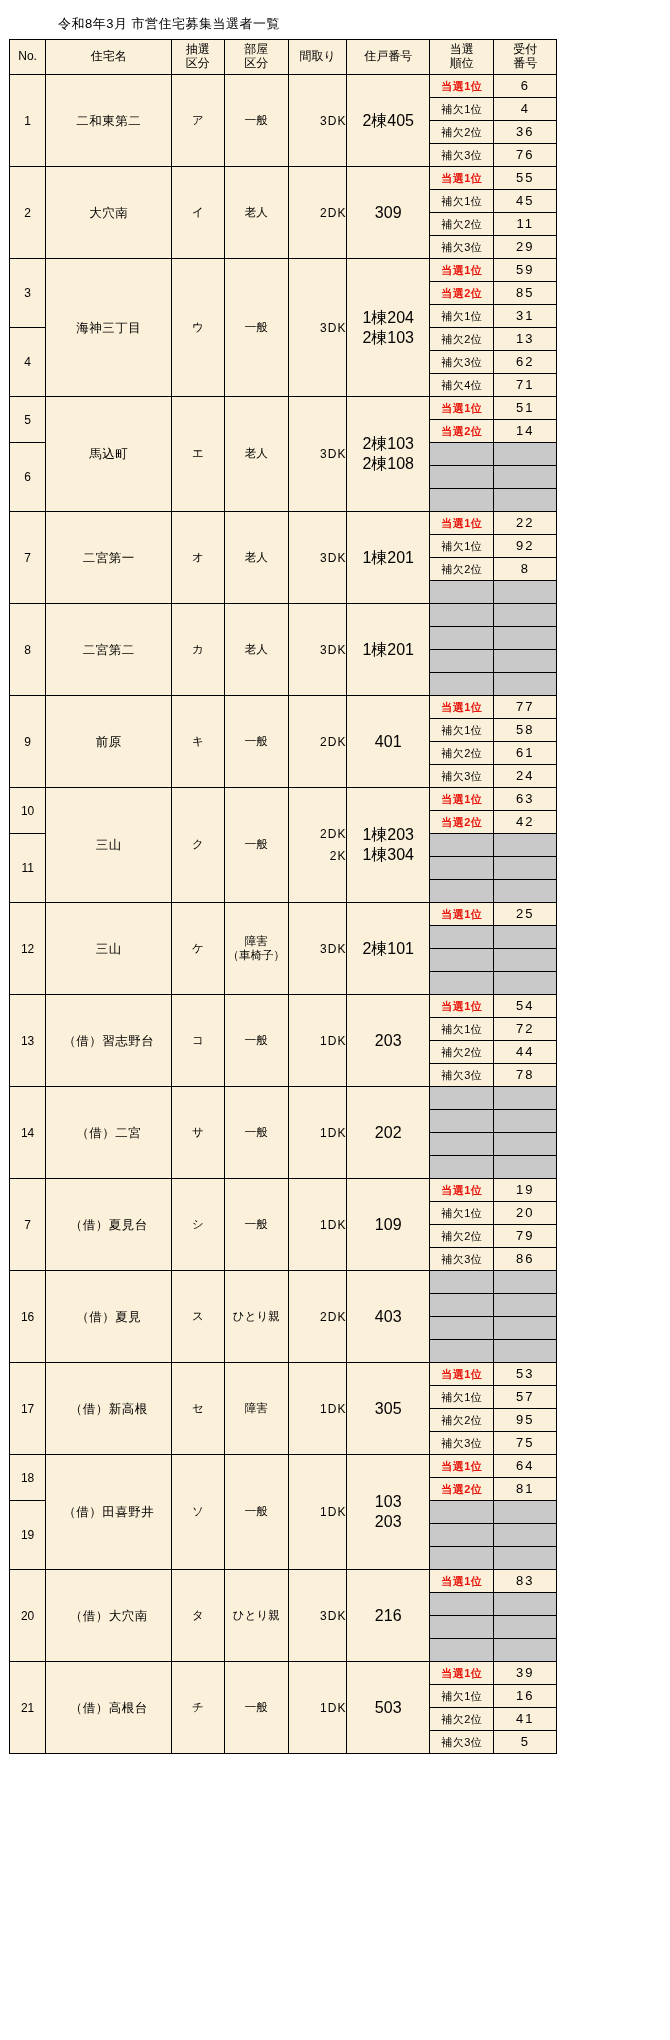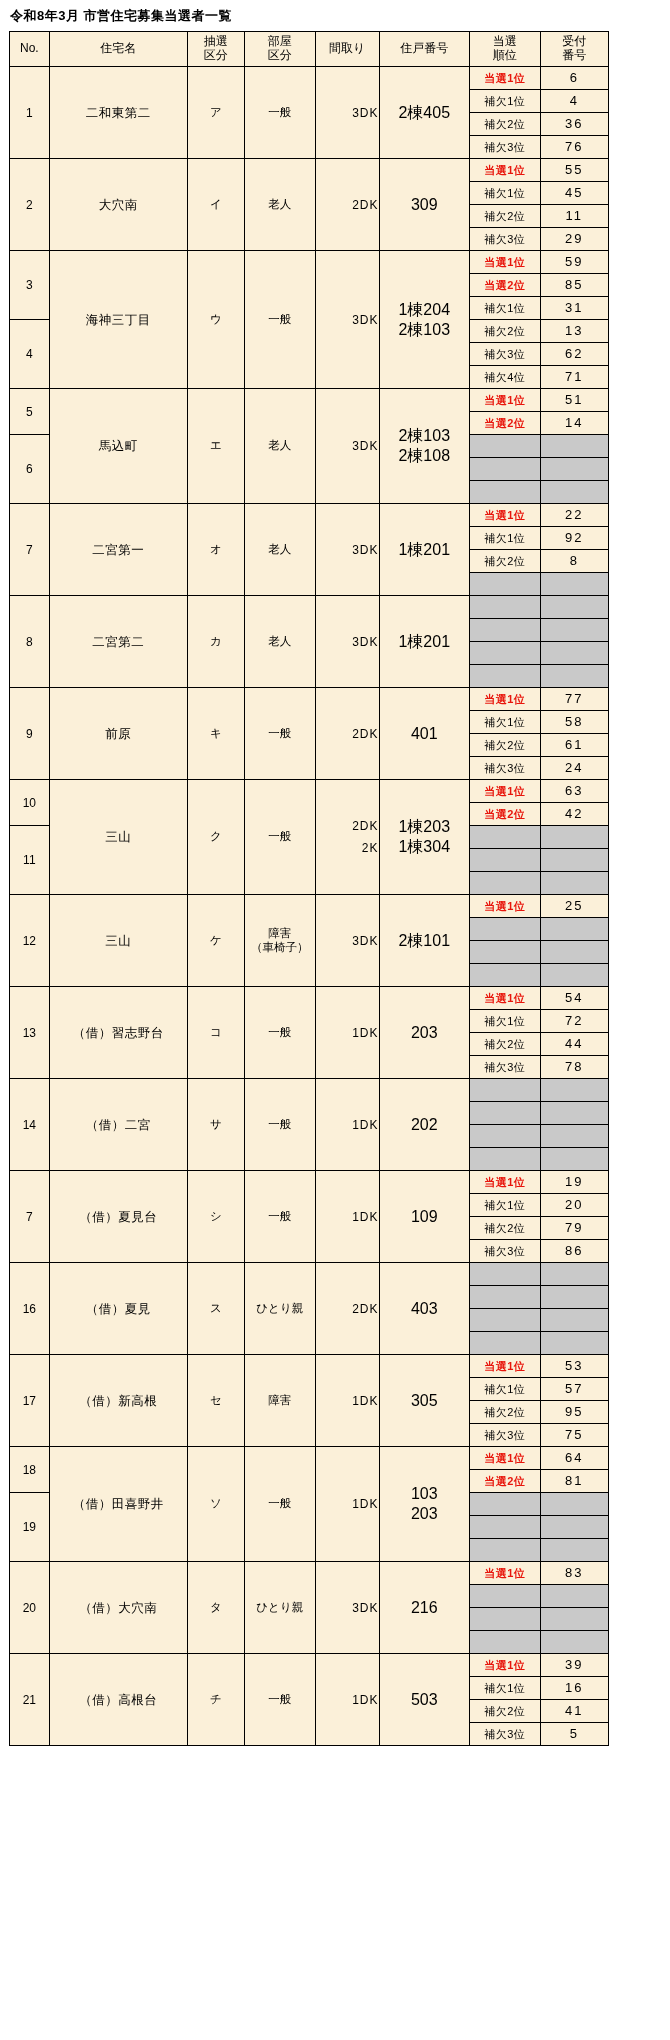--- a/index.html
+++ b/index.html
@@ -4,28 +4,29 @@
 <style>
   html,body{margin:0;padding:0;background:#ffffff;}
   body{
     width:670px;
     font-family:"Liberation Sans","DejaVu Sans",sans-serif;
     color:#000;
     -webkit-font-smoothing:none;
   }
   #title{
     font-size:13px;
-    font-weight:bold;
-    padding:7px 0 6px 10px;
+    font-weight:normal;
+    padding:15px 0 6px 10px;
     letter-spacing:0.5px;
+    margin-left:48px;
   }
   table{
     border-collapse:collapse;
     margin:0 9px;
-    width:600px;
+    width:548px;
     table-layout:fixed;
   }
   col.c-no{width:36px;}
   col.c-name{width:125px;}
   col.c-lot{width:52px;}
   col.c-room{width:64px;}
   col.c-plan{width:58px;}
   col.c-addr{width:82px;}
   col.c-rank{width:64px;}
   col.c-recv{width:62px;}

